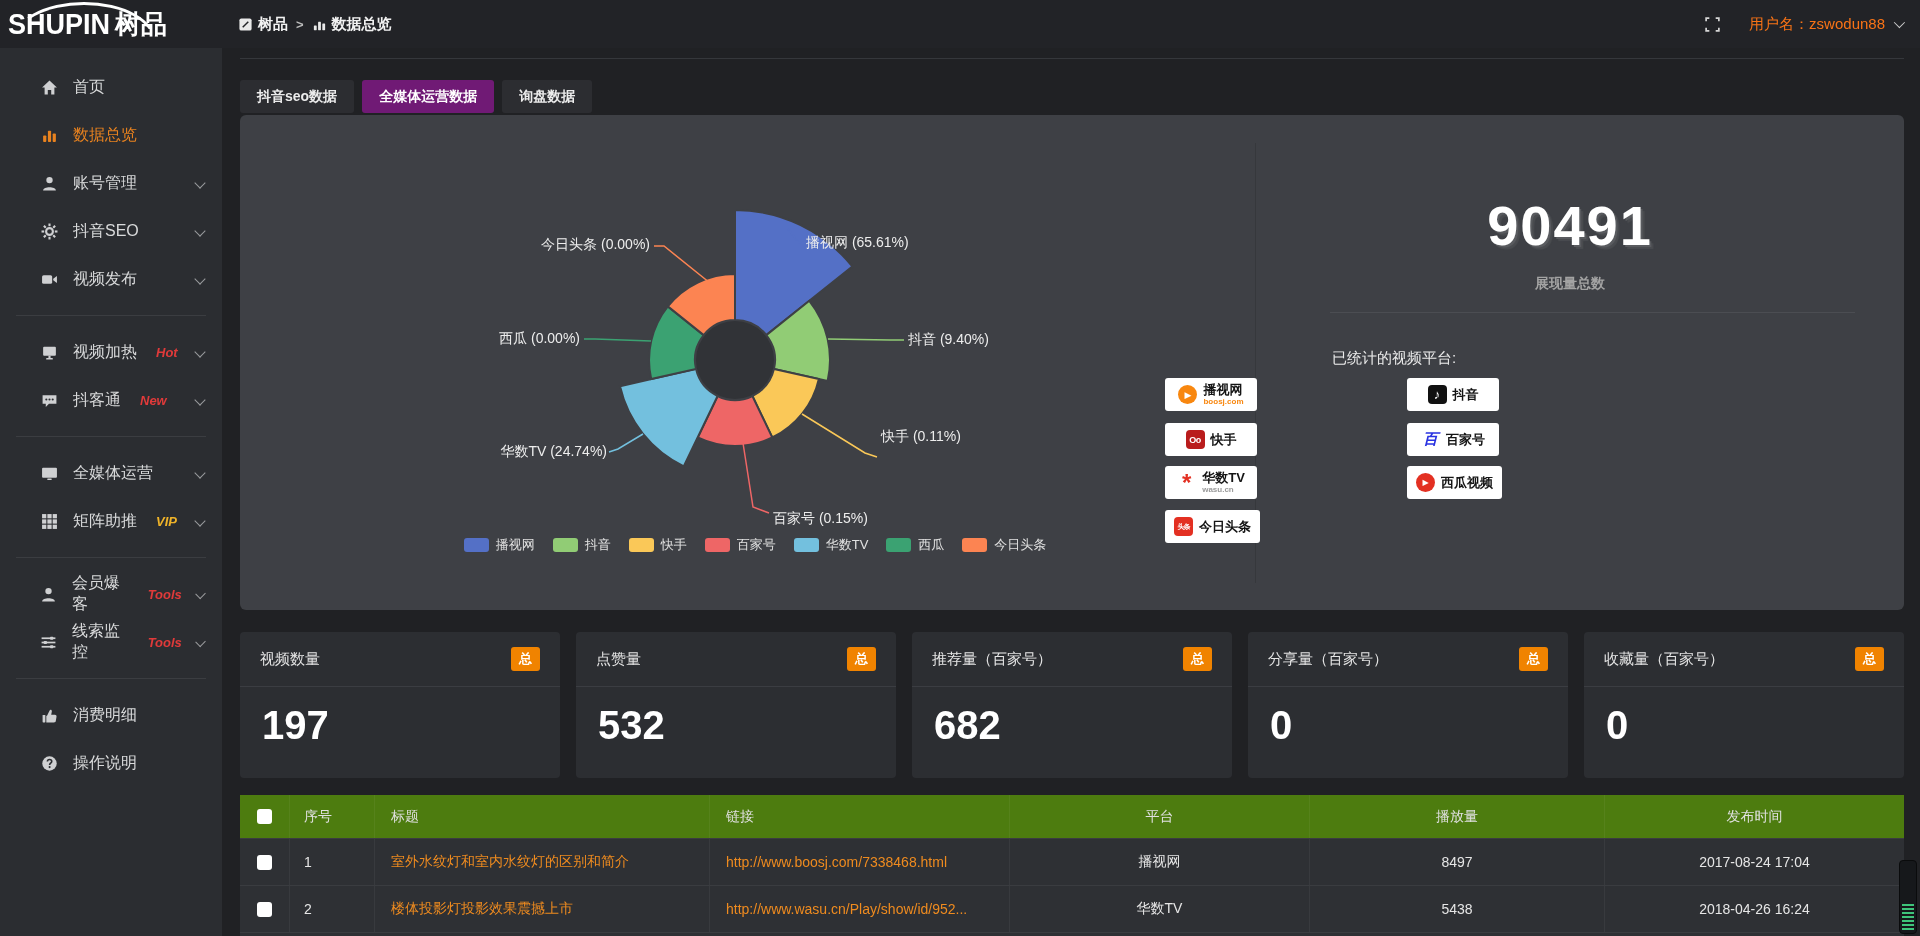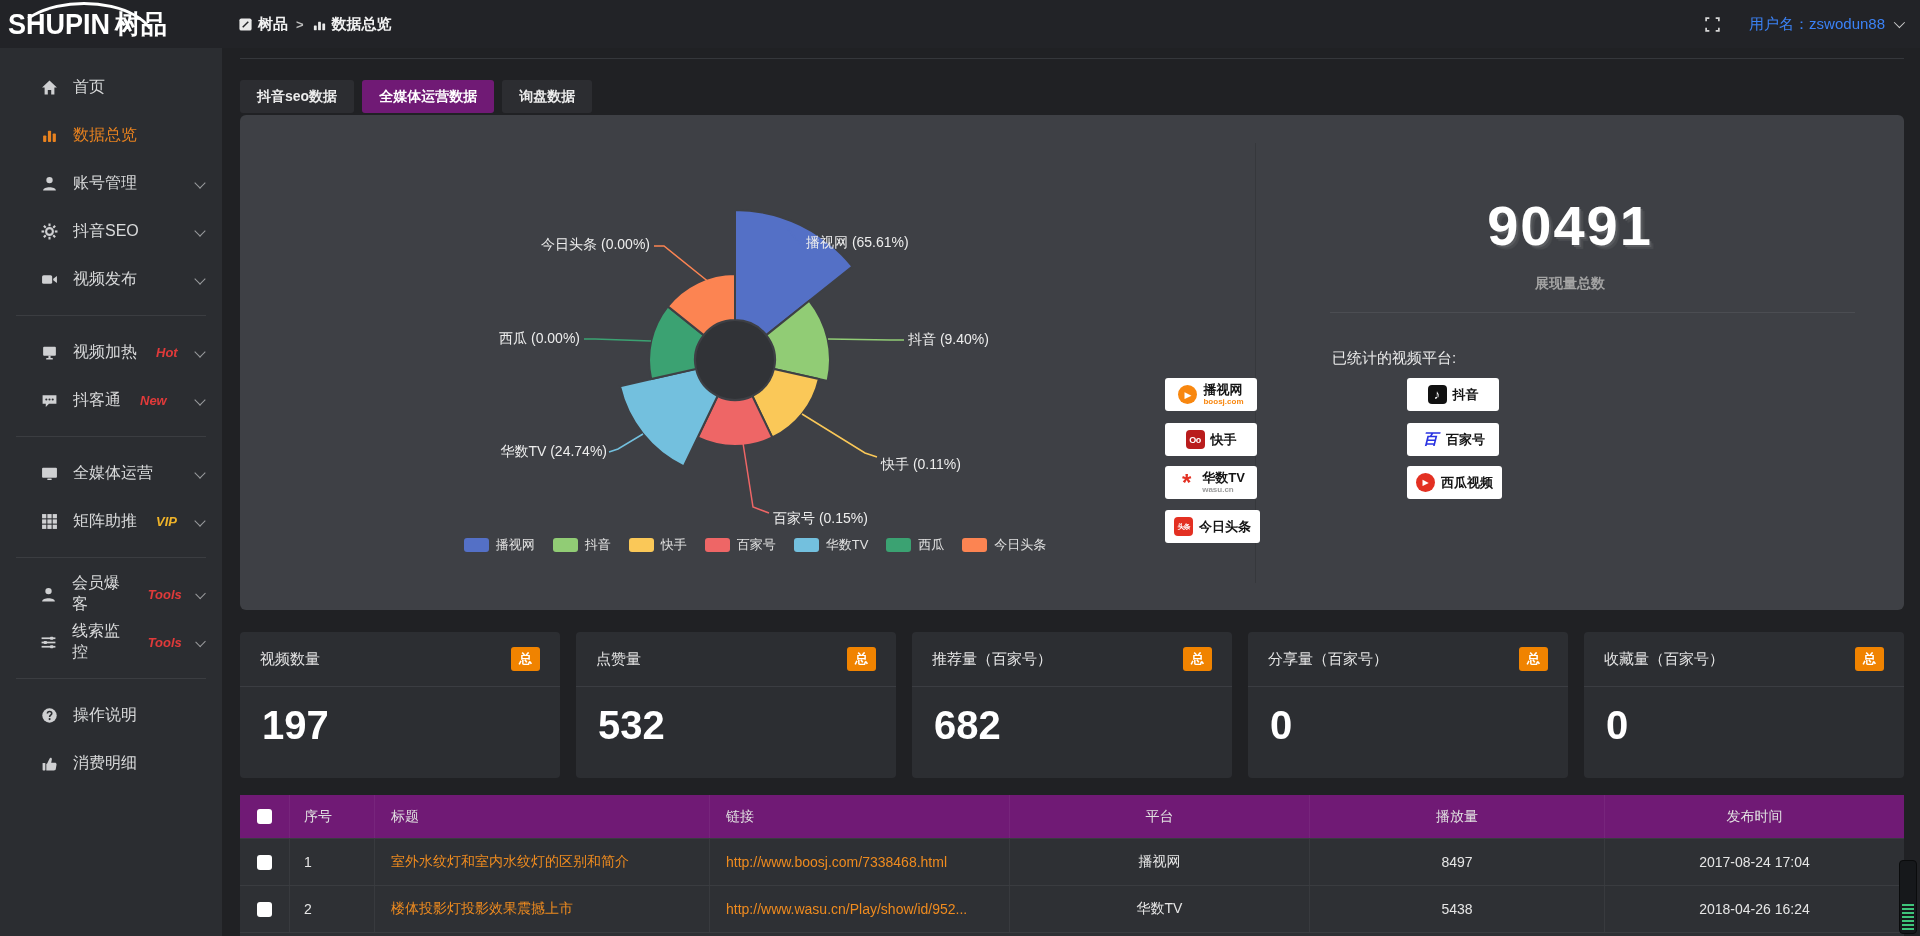--- a/index.html
+++ b/index.html
@@ -9,21 +9,21 @@
   
   .header{position:absolute;left:0;top:0;width:1920px;height:48px;background:#222327;display:flex;align-items:center;}
   .logo{position:relative;width:222px;height:48px;display:flex;align-items:center;padding-left:8px;box-sizing:border-box;}
   .logo-arc{position:absolute;left:12px;top:2px;width:138px;height:34px;border:3px solid transparent;border-top:3px solid #fff;border-radius:50%/100% 100% 0 0;}
   .logo-en{font-size:27px;font-weight:900;color:#fff;letter-spacing:0px;transform:scaleY(1.08);}
   .logo-cn{font-size:26px;font-weight:900;color:#fff;margin-left:5px;}
   .breadcrumb{display:flex;align-items:center;gap:8px;margin-left:16px;font-size:15px;font-weight:bold;color:#f2f2f2;}
   .bc-item{display:flex;align-items:center;gap:5px;cursor:pointer;}
   .bc-sep{color:#bbb;font-size:13px;}
   .header-right{margin-left:auto;display:flex;align-items:center;gap:28px;padding-right:18px;}
-  .user-entry{display:flex;align-items:center;font-size:15px;color:#3b82f6;cursor:pointer;}
+  .user-entry{display:flex;align-items:center;font-size:15px;color:#f97316;cursor:pointer;}
   .caret{width:7px;height:7px;border-right:1.5px solid #ccc;border-bottom:1.5px solid #ccc;transform:rotate(45deg) translateY(-2px);margin-left:9px;display:inline-block;}
 
   
   .sidebar{position:absolute;left:0;top:48px;width:222px;height:888px;background:#2b2d31;padding-top:15px;box-sizing:border-box;}
   .side-item{height:48px;display:flex;align-items:center;padding:0 18px 0 40px;gap:15px;font-size:16px;color:#d9dadb;cursor:pointer;}
   .side-item.active{color:#e8821f;}
   .side-item .ico{width:18px;height:18px;display:flex;align-items:center;justify-content:center;font-size:17px;line-height:1;}
   .side-badge{font-size:13px;font-weight:bold;font-style:italic;margin-left:4px;}
   .side-badge.red{color:#e03a3a;}
   .side-badge.gold{color:#f0b429;}
@@ -70,21 +70,21 @@
 
   
   .cards{position:absolute;left:240px;top:632px;width:1664px;display:flex;gap:16px;}
   .card{flex:1;height:146px;background:#2c2e32;border-radius:4px;box-sizing:border-box;}
   .card-head{height:54px;display:flex;align-items:center;justify-content:space-between;padding:0 20px;border-bottom:1px solid #3b3d42;font-size:15px;color:#e5e5e5;}
   .badge-total{background:#f08300;color:#fff;font-size:13px;font-weight:bold;padding:3px 8px;border-radius:3px;}
   .card-value{padding:16px 22px 0 22px;font-size:40px;font-weight:bold;color:#fff;}
 
   
   .dtable{position:absolute;left:240px;top:795px;width:1664px;}
-  .thead{height:43px;background:#701a75;display:flex;align-items:center;font-size:14px;color:#e0e0e0;border-bottom:1px solid #3a3c40;}
+  .thead{height:43px;background:#4d7c0f;display:flex;align-items:center;font-size:14px;color:#e0e0e0;border-bottom:1px solid #3a3c40;}
   .trow{height:46px;background:#2e3034;display:flex;align-items:center;font-size:14px;color:#e6e6e6;border-bottom:1px solid #3a3c40;}
   .trow-partial{height:6px;background:#2e3034;}
   .thead>div,.trow>div{box-sizing:border-box;border-right:1px solid rgba(255,255,255,0.05);height:100%;display:flex;align-items:center;}
   .thead>div:last-child,.trow>div:last-child{border-right:none;}
   .c0{width:50px;justify-content:center;}
   .c1{width:85px;padding-left:14px;}
   .c2{width:335px;padding-left:16px;}
   .c3{width:300px;padding-left:16px;}
   .c4{width:300px;justify-content:center;}
   .c5{width:295px;justify-content:center;}
@@ -281,36 +281,36 @@
           </g>
         </svg>
       </span>
     <span>线索监控</span>
     <span class="side-badge red">Tools</span>
     <span class="side-chev"></span>
   </div>
   <div class="side-divider"></div>
   <div class="side-item">
     <span class="ico">
+        <svg width="17" height="17" viewBox="0 0 16 16" fill="#cfd0d2">
+          <rect x="1.5" y="7.5" width="2.6" height="7" rx="0.6"></rect>
+          <path d="M5 14.5 H12 C13.4 14.5 14 13.6 14 12.6 L14.6 9.2 C14.8 8.1 14.1 7.3 13 7.3 H9.6 L10.2 4.2 C10.4 2.6 8.6 2 8 3.5 L5.8 8 L5 8.5 Z"></path>
+        </svg>
+      </span>
+    <span>消费明细</span>
+  </div>
+  <div class="side-item">
+    <span class="ico">
         <svg width="17" height="17" viewBox="0 0 16 16">
           <circle cx="8" cy="8" r="6.8" fill="#cfd0d2"></circle>
           <path d="M6 6.2 C6 4.8 7 4.2 8.1 4.2 C9.3 4.2 10.1 4.9 10.1 6 C10.1 7 9.4 7.4 8.8 7.9 C8.3 8.3 8.1 8.6 8.1 9.3" fill="none" stroke="#2b2d31" stroke-width="1.5"></path>
           <circle cx="8.1" cy="11.4" r="1" fill="#2b2d31"></circle>
         </svg>
       </span>
     <span>操作说明</span>
-  </div>
-  <div class="side-item">
-    <span class="ico">
-        <svg width="17" height="17" viewBox="0 0 16 16" fill="#cfd0d2">
-          <rect x="1.5" y="7.5" width="2.6" height="7" rx="0.6"></rect>
-          <path d="M5 14.5 H12 C13.4 14.5 14 13.6 14 12.6 L14.6 9.2 C14.8 8.1 14.1 7.3 13 7.3 H9.6 L10.2 4.2 C10.4 2.6 8.6 2 8 3.5 L5.8 8 L5 8.5 Z"></path>
-        </svg>
-      </span>
-    <span>消费明细</span>
   </div>
 </div>
 
 <div class="content-divider"></div>
 
 <div class="tabs">
   <div class="tab">抖音seo数据</div>
   <div class="tab active">全媒体运营数据</div>
   <div class="tab">询盘数据</div>
 </div>
@@ -334,21 +334,21 @@
       <polyline points="562,299 625,338 637,342" stroke="#fac858"></polyline>
       <polyline points="503,328 513,392 529,398" stroke="#ee6666"></polyline>
       <polyline points="403,319 378,334 369,337" stroke="#73c0de"></polyline>
       <polyline points="411,226 355,224 344,224" stroke="#3ba272"></polyline>
       <polyline points="470,168 424,131 414,131" stroke="#fc8452"></polyline>
     </g>
   </svg>
 
   <span class="pie-label l" style="left:566px;top:128px;">播视网 (65.61%)</span>
   <span class="pie-label l" style="left:668px;top:225px;">抖音 (9.40%)</span>
-  <span class="pie-label l" style="left:641px;top:350px;">快手 (0.11%)</span>
+  <span class="pie-label l" style="left:641px;top:322px;">快手 (0.11%)</span>
   <span class="pie-label l" style="left:533px;top:404px;">百家号 (0.15%)</span>
   <span class="pie-label r" style="left:367px;top:337px;">华数TV (24.74%)</span>
   <span class="pie-label r" style="left:340px;top:224px;">西瓜 (0.00%)</span>
   <span class="pie-label r" style="left:410px;top:130px;">今日头条 (0.00%)</span>
 
   <div class="legend">
     <span class="legend-item">
         <span class="legend-swatch" style="background-color: rgb(84, 112, 198);"></span>
         <span class="legend-text">播视网</span>
       </span>

